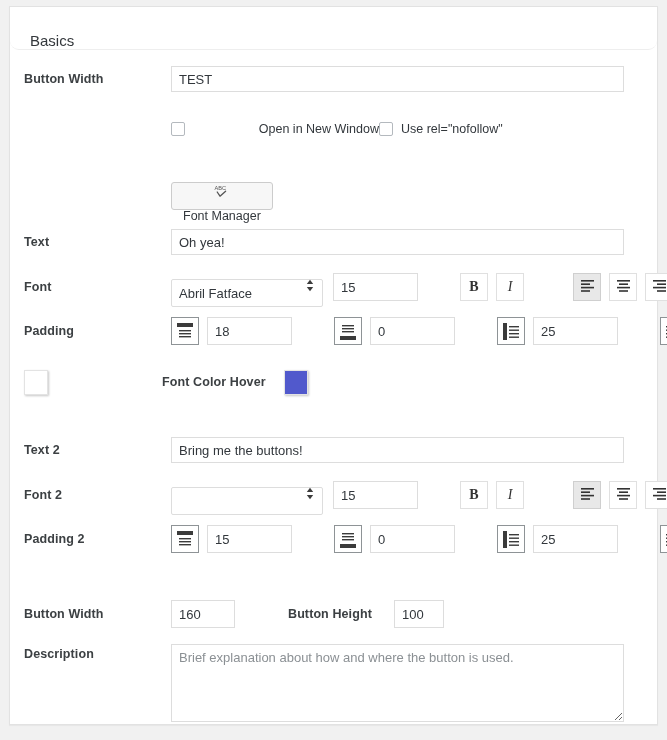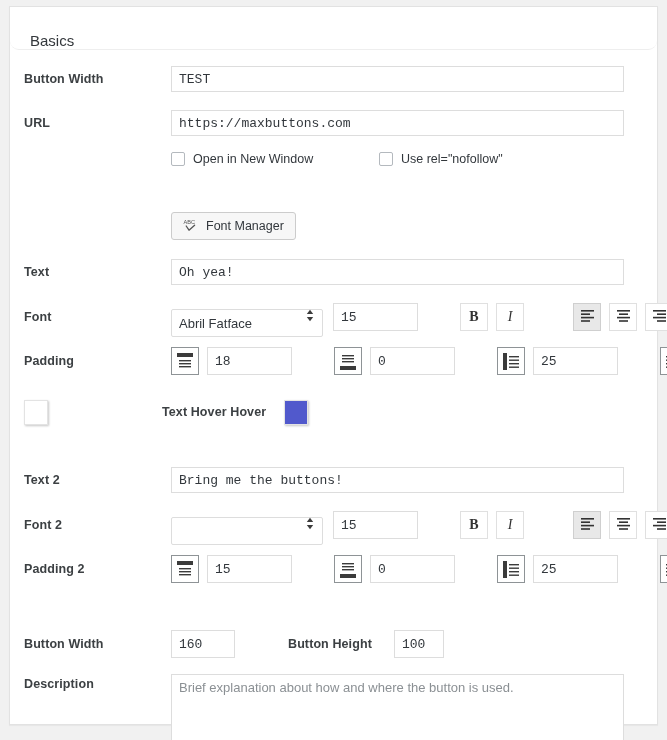--- a/index.html
+++ b/index.html
@@ -53,21 +53,21 @@
     font-size: 12.5px;
     font-weight: bold;
     color: #3c4043;
     letter-spacing: 0.1px;
   }
 
   .field-area { flex: 1 1 auto; display: flex; align-items: center; }
 
   
   input.txt {
-    font-family: Liberation Mono, monospace;
+    font-family: Liberation Sans, sans-serif;
     font-size: 13px;
     color: #32373c;
     border: 1px solid #dddddd;
     background: #fff;
     height: 26px;
     padding: 2px 7px;
     outline: none;
   }
   input.txt::placeholder { color: #8c9196; }
   input.wide { width: 453px; }
@@ -96,20 +96,21 @@
     align-items: center;
     gap: 7px;
     height: 28px;
     padding: 0 11px;
     background: #f7f7f7;
     border: 1px solid #cccccc;
     border-radius: 3px;
     font-size: 12.5px;
     color: #32373c;
     cursor: pointer;
+    flex-direction: column;
   }
   .abc-icon { display:block; }
 
   
   .sel-wrap {
     position: relative;
     width: 152px;
     height: 16px;
   }
   select.sel {
@@ -199,33 +200,27 @@
 
     <div class="row">
       <div class="label">Button Width</div>
       <div class="field-area">
         <input class="txt wide" type="text" value="TEST" style="">
       </div>
     </div>
 
     <div class="spacer-sm"></div>
 
-    <div class="row">
-      <div class="label">URL</div>
-      <div class="field-area">
-        <input class="txt wide" type="text" value="https://maxbuttons.com" style="">
-      </div>
-    </div>
 
     <div style="height:6px"></div>
 
     <div class="row">
       <div class="label"></div>
       <div class="field-area">
-        <div class="cb-group" style="width:208px;">
+        <div class="cb-group" style="width:208px;justify-content:space-between;">
           <span class="cb-box"></span>
           <span class="cb-label">Open in New Window</span>
         </div>
         <div class="cb-group">
           <span class="cb-box"></span>
           <span class="cb-label">Use rel="nofollow"</span>
         </div>
       </div>
     </div>
 
@@ -370,21 +365,21 @@
         </div>
 
       </div>
     </div>
 
     <div style="height:21px"></div>
 
     <div class="row">
       <div class="field-area">
         <span class="swatch" id="sw-text-color" style="background: rgb(255, 255, 255);"></span>
-        <span class="label" style="width:auto;flex:0 0 auto;margin-left:114px;">Text Hover Hover</span>
+        <span class="label" style="width:auto;flex:0 0 auto;margin-left:114px;">Font Color Hover</span>
         <span class="swatch" id="sw-text-color-hover" style="margin-left: 18px; background: rgb(81, 89, 204);"></span>
       </div>
     </div>
 
     <div style="height:38px"></div>
 
     <div class="row">
       <div class="label">Text 2</div>
       <div class="field-area">
         <input class="txt wide" type="text" value="Bring me the buttons!" style="">

